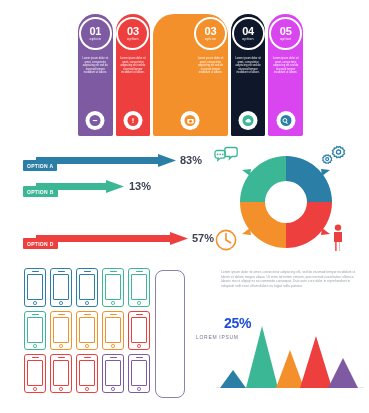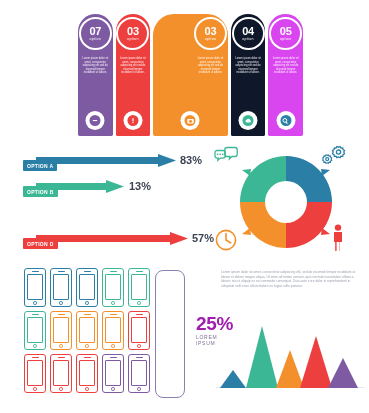--- a/index.html
+++ b/index.html
@@ -211,25 +211,26 @@
     box-sizing: border-box;
     background: #ffffff;
   }
   .stat-block {
     position: absolute;
     left: 172px;
     top: 46px;
     text-align: left;
   }
   .stat-value {
-    font-size: 19px;
+    font-size: 14px;
     font-weight: bold;
-    color: #a21caf;
+    color: #1d4ed8;
     line-height: 19px;
     letter-spacing: -0.3px;
+    margin-left: 28px;
   }
   .stat-label {
     font-size: 5px;
     letter-spacing: 0.7px;
     color: #7d7094;
     margin-top: 1px;
   }
 
   
   #paragraph-section {
@@ -271,21 +272,21 @@
     background: #e3e6ea;
   }
 </style>
 </head>
 <body>
 
 <div id="columns-section">
 
   <div class="column" style="background: rgb(126, 90, 162);">
     <div class="col-ring">
-      <div class="col-num">07</div>
+      <div class="col-num">01</div>
       <div class="col-sub">option</div>
     </div>
     <div class="col-body">Lorem ipsum dolor sit amet, consectetur adipiscing elit sed do eiusmod tempor incididunt ut labore.</div>
     <div class="col-icon">
       <div class="disc" style="background: rgb(126, 90, 162);">
         <svg width="7" height="7" viewBox="0 0 7 7">
             <rect x="1.3" y="3" width="4.4" height="1.1" fill="#ffffff"></rect>
           </svg>
       </div>
     </div>

